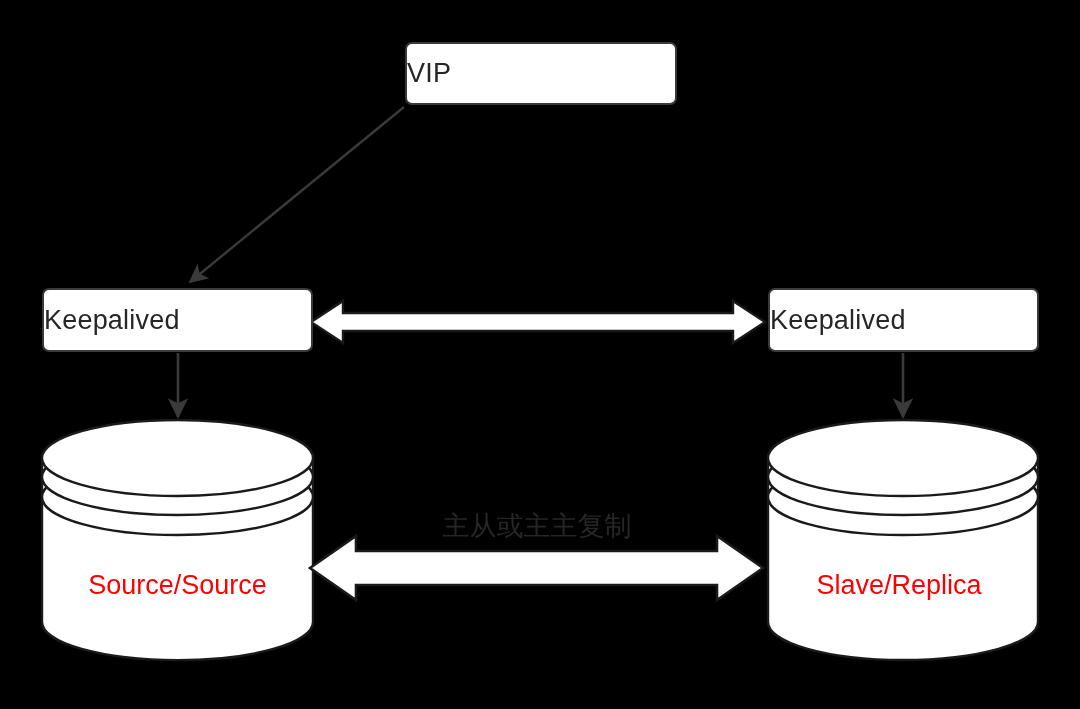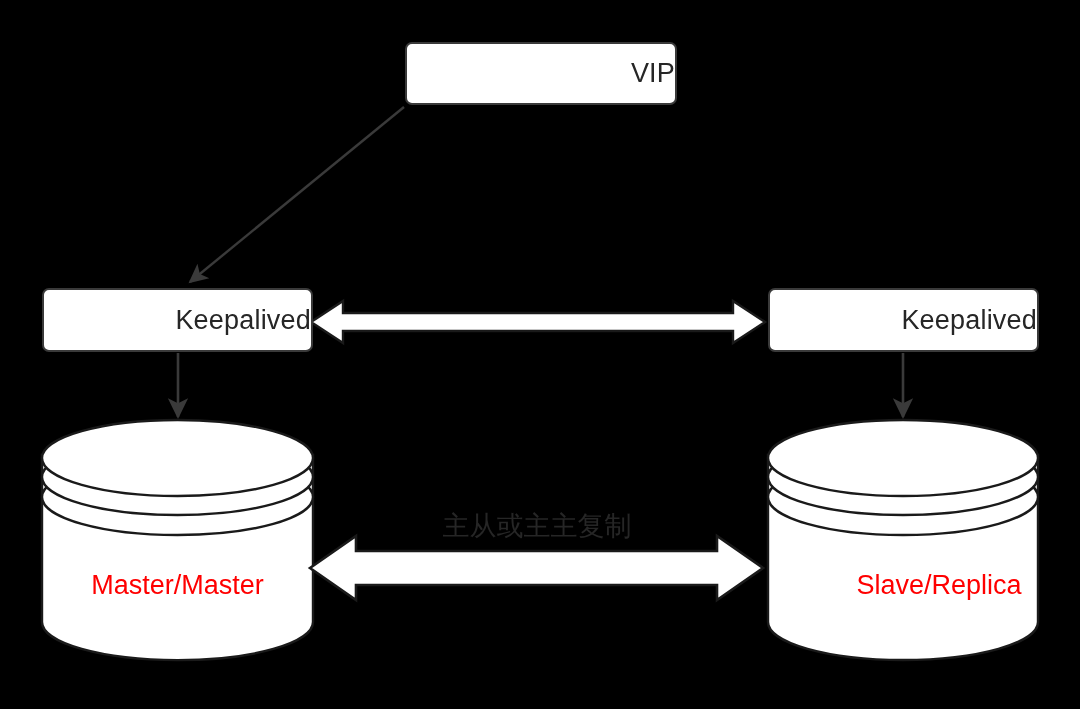--- a/index.html
+++ b/index.html
@@ -16,21 +16,21 @@
     font-family: "Liberation Sans", "DejaVu Sans", sans-serif;
   }
   .node-box {
     position: absolute;
     background: #ffffff;
     border: 2px solid #3a3a3a;
     border-radius: 7px;
     box-sizing: border-box;
     display: flex;
     align-items: center;
-    justify-content: flex-end;
+    justify-content: flex-start;
   }
   .node-box .node-label {
     color: #262626;
     font-size: 27px;
     font-weight: 400;
     letter-spacing: 0.2px;
     line-height: 1;
   }
   .svg-layer {
     position: absolute;
@@ -111,19 +111,19 @@
   </div>
 
   <div class="node-box" style="left:42px; top:288px; width:271px; height:64px;">
     <span class="node-label">Keepalived</span>
   </div>
 
   <div class="node-box" style="left:768px; top:288px; width:271px; height:64px;">
     <span class="node-label">Keepalived</span>
   </div>
 
-  <div class="db-label" style="left:42px; top:572px; width:271px;">Master/Master</div>
+  <div class="db-label" style="left:42px; top:572px; width:271px;">Source/Source</div>
 
-  <div class="db-label" style="left:768px; top:572px; width:262px;margin-left:40px;">Slave/Replica</div>
+  <div class="db-label" style="left:768px; top:572px; width:262px;">Slave/Replica</div>
 
   <div class="link-caption" style="left:402px; top:513px; width:270px;">主从或主主复制</div>
 
 </div>
 
 </body></html>

